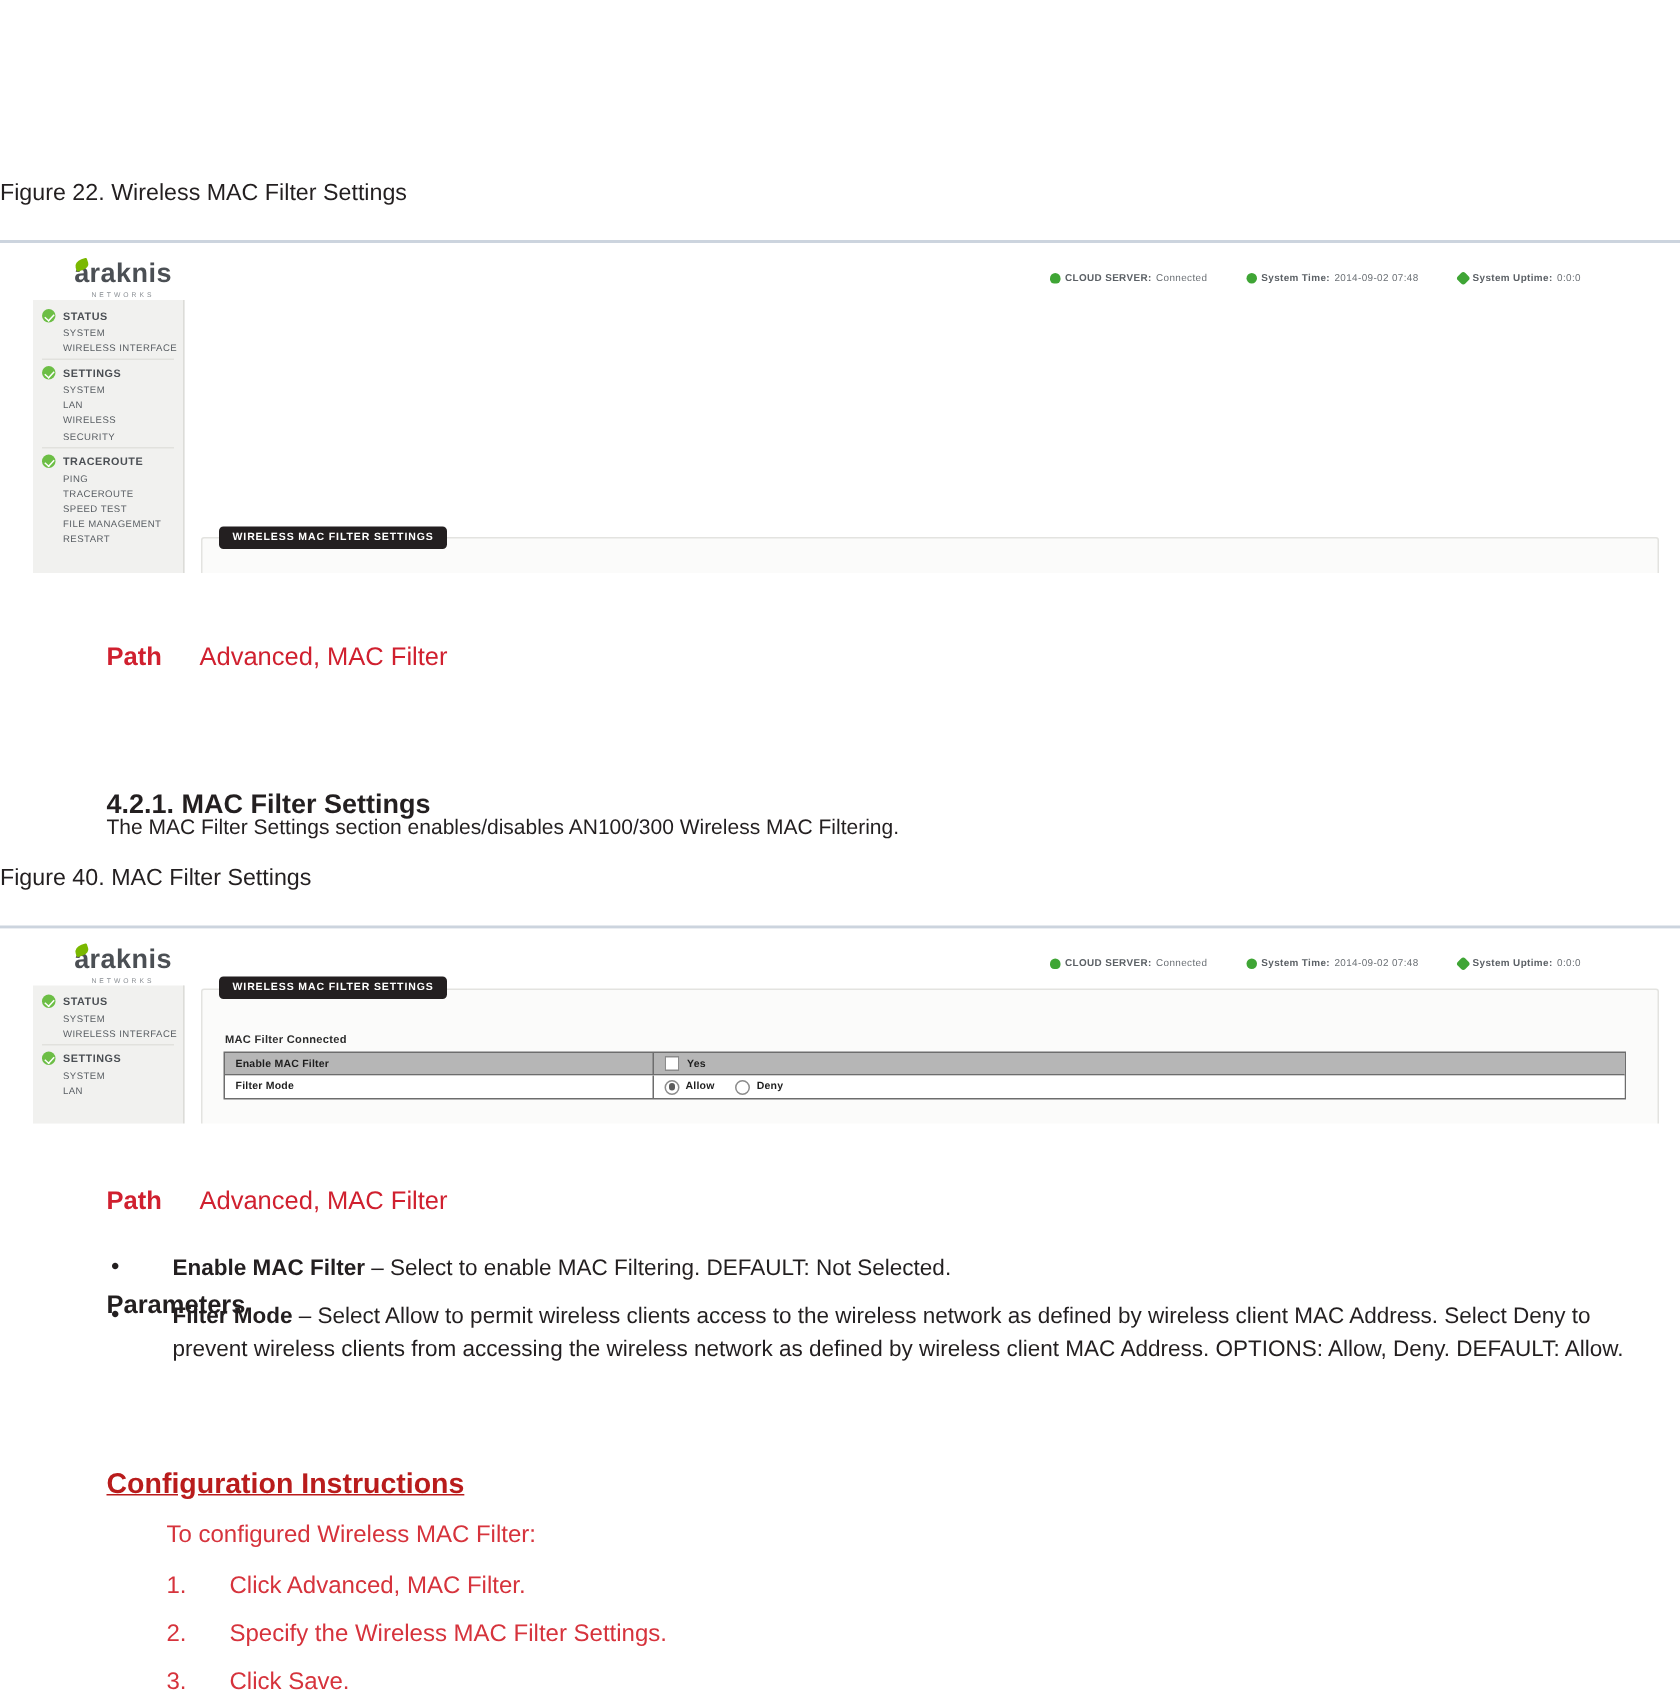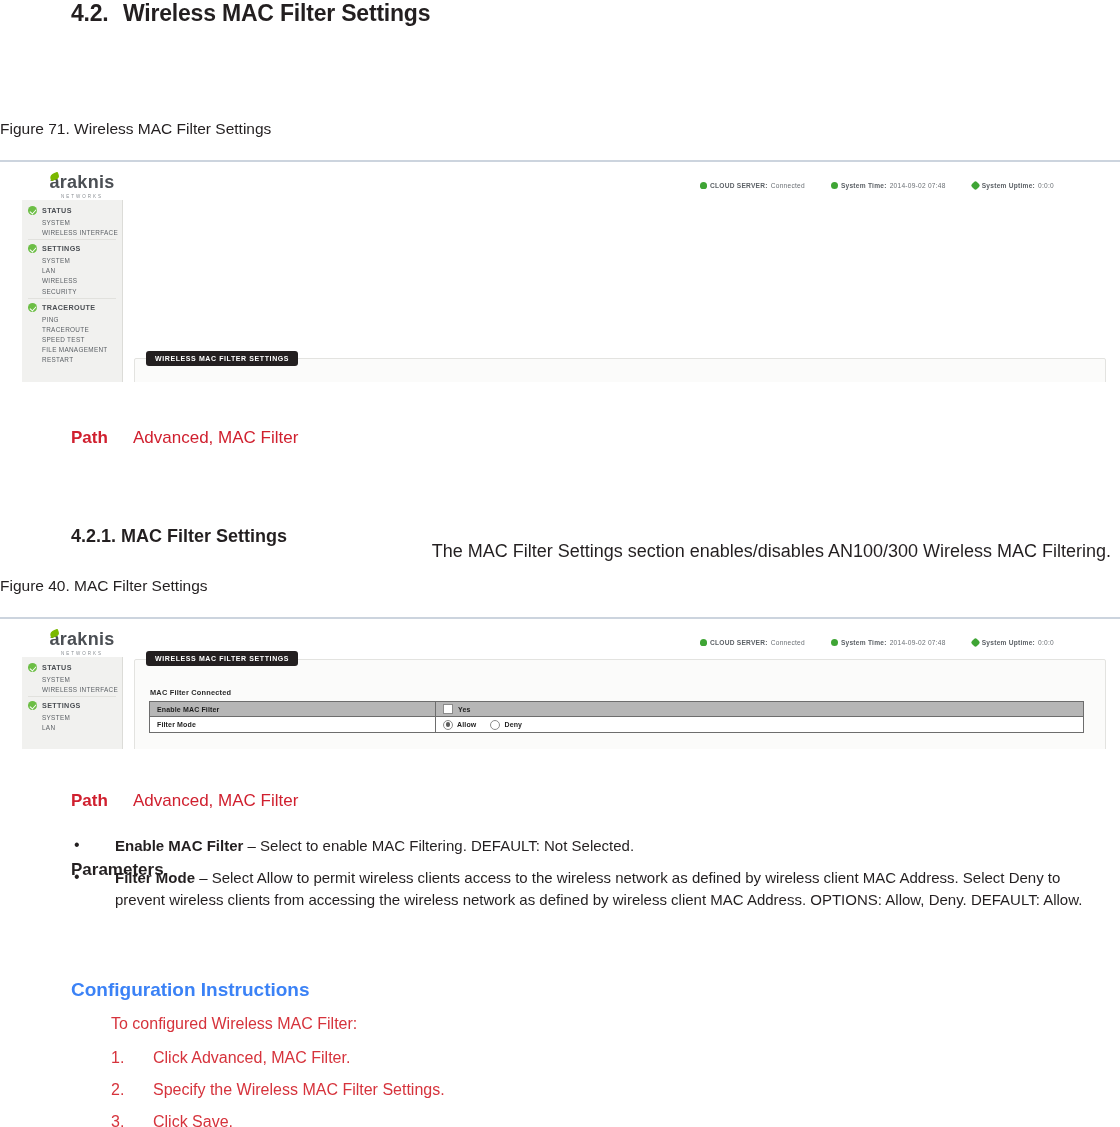--- a/index.html
+++ b/index.html
@@ -44,24 +44,23 @@
 
   .body-para {
     position: absolute;
     font-size: 16.5px;
     line-height: 26px;
     color: #231f20;
   }
 
   .small-para {
     position: absolute;
-    font-size: 18px;
+    font-size: 14px;
     line-height: 23px;
     color: #231f20;
-    text-align: right;
   }
 
   .figcaption {
     position: absolute;
     font-size: 15.5px;
     color: #231f20;
     white-space: nowrap;
   }
 
   
@@ -113,21 +112,22 @@
     font-size: 16px;
     line-height: 22.5px;
   }
   .param-list li b { font-weight: bold; }
 
   
   .config-title {
     position: absolute;
     font-size: 19px;
     font-weight: bold;
-    color: #3b82f6;
+    color: #b91c1c;
+    text-decoration: underline;
   }
   .config-lead {
     position: absolute;
     font-size: 16px;
     color: #d6333c;
   }
   .config-steps {
     position: absolute;
     margin: 0;
     padding: 0;
@@ -358,26 +358,23 @@
     border-radius: 50%;
     background: #5c5c5c;
   }
   .radgap { display: inline-block; width: 14px; }
 </style>
 </head>
 <body>
 
 <div class="page">
 
-  <div class="h2" style="left:71px; top:0px;">
-    <span class="num">4.2.</span><span>Wireless MAC Filter Settings</span>
-  </div>
-
-
-  <div class="figcaption" style="left:0px; top:120px;">Figure 71. Wireless MAC Filter Settings</div>
+
+
+  <div class="figcaption" style="left:0px; top:120px;">Figure 22. Wireless MAC Filter Settings</div>
 
   <div class="shot" style="left:0px; top:160px; width:1120px; height:220px;">
     <div class="canvas">
 
       <div class="shot-logo">
         <div class="word">
           <span class="leaf"></span>
           <span>araknis</span>
         </div>
         <div class="sub">NETWORKS</div>

